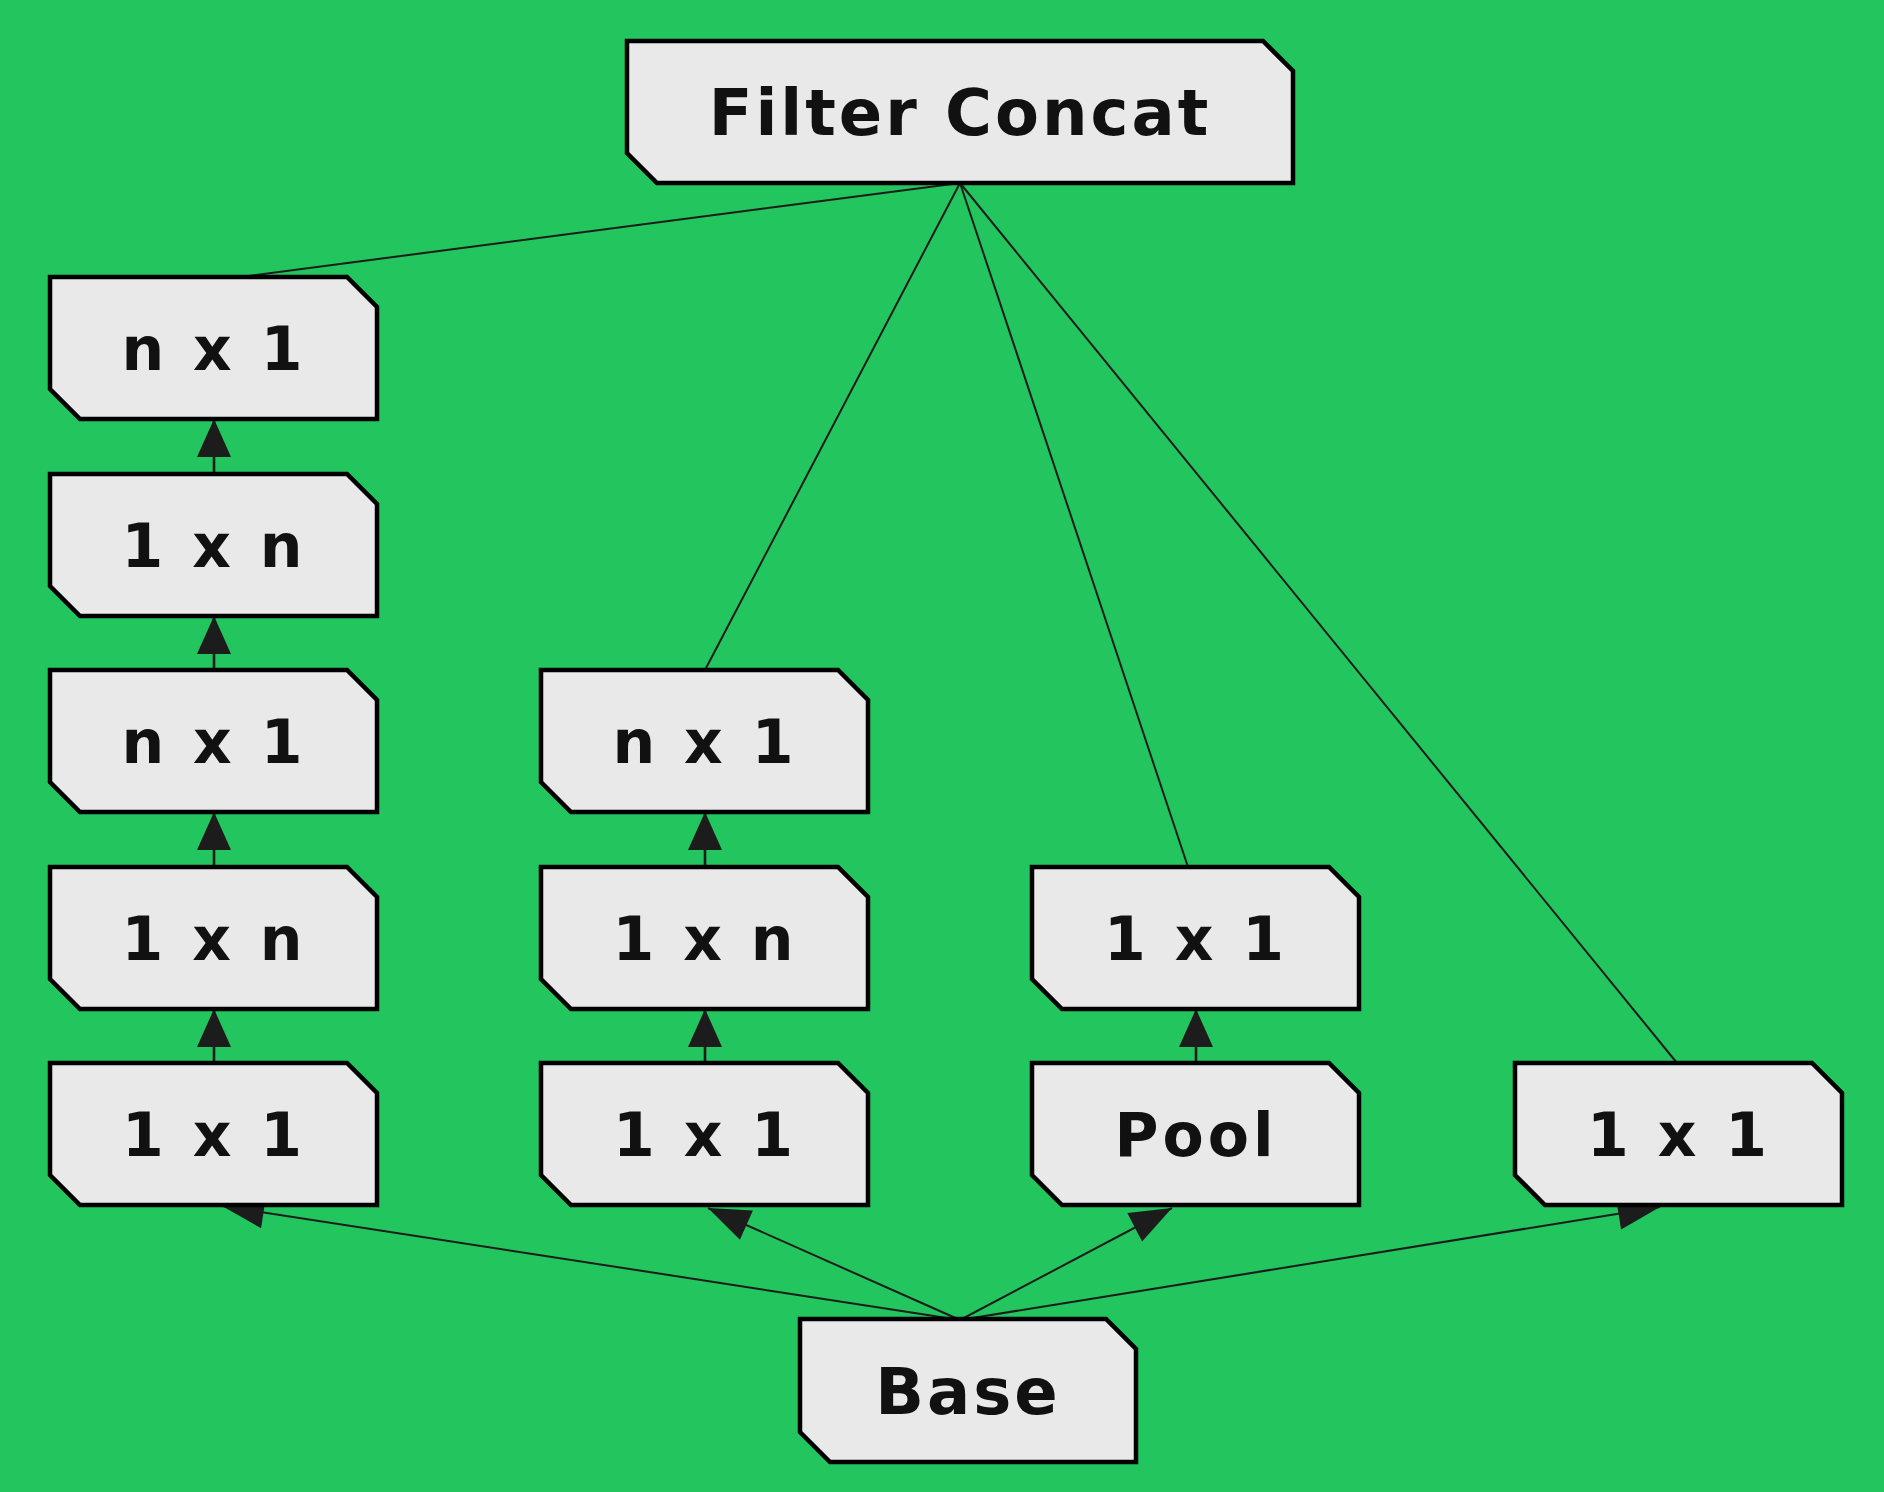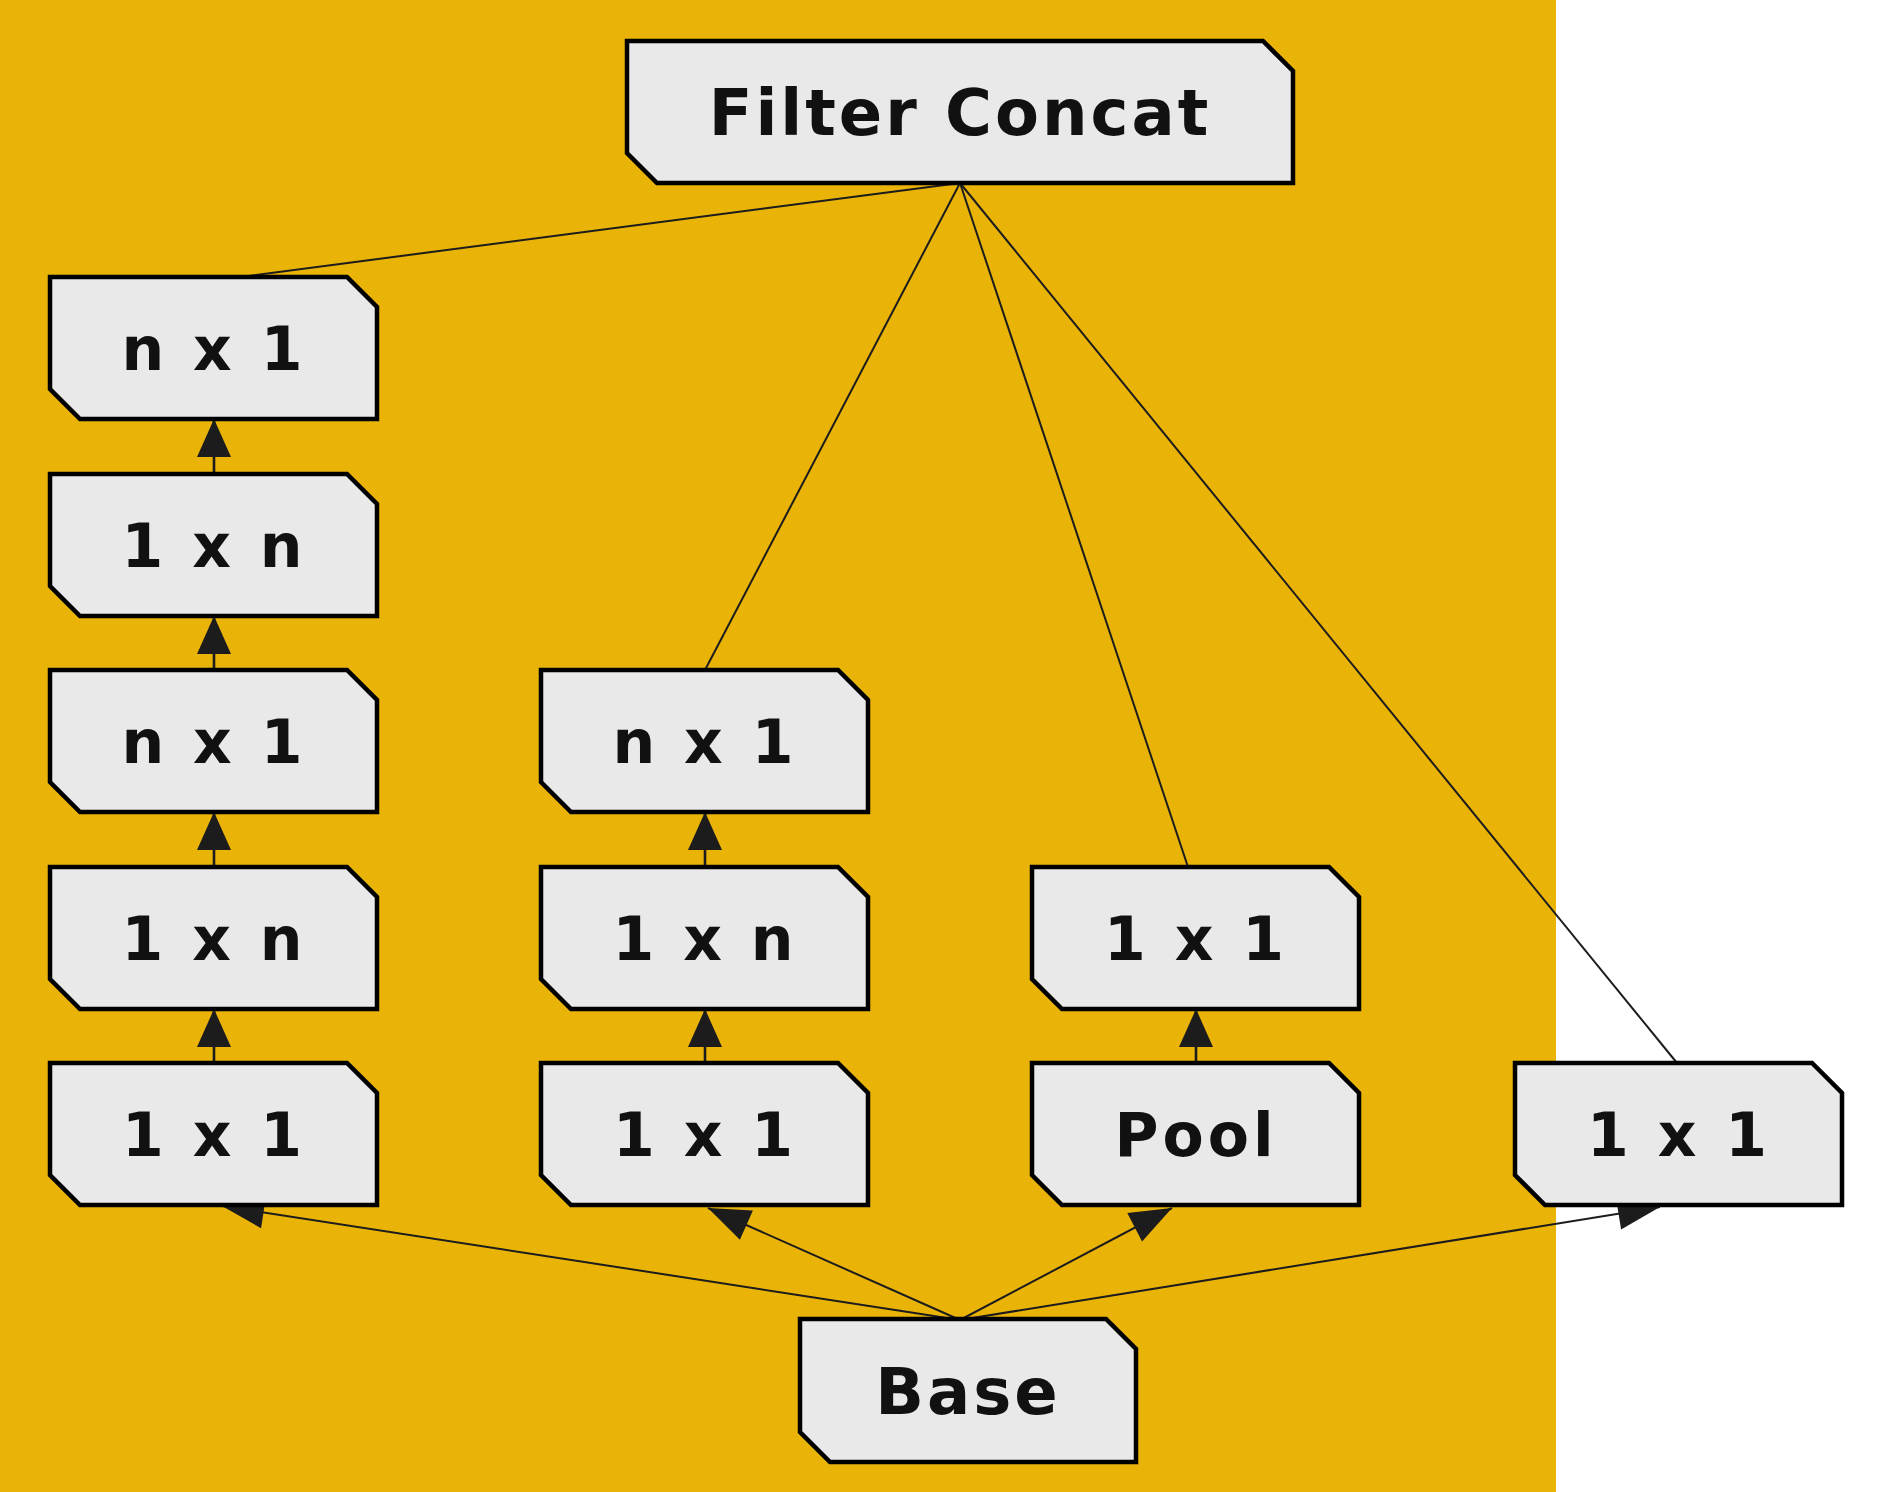--- a/index.html
+++ b/index.html
@@ -5,23 +5,23 @@
   html, body {
     margin: 0;
     padding: 0;
     background: #ffffff;
     width: 1884px;
     height: 1492px;
     overflow: hidden;
   }
   .stage {
     position: relative;
-    width: 1556px;
+    width: 1884px;
     height: 1492px;
-    background: #eab308;
+    background: #22c55e;
   }
   svg { display: block; }
   .node-shape {
     fill: var(--color-node_fill, #e9e9e9);
     stroke: var(--color-node_border, #000000);
     stroke-width: 4.5;
     stroke-linejoin: miter;
   }
   .node-label {
     font-family: "DejaVu Sans", "Liberation Sans", sans-serif;

